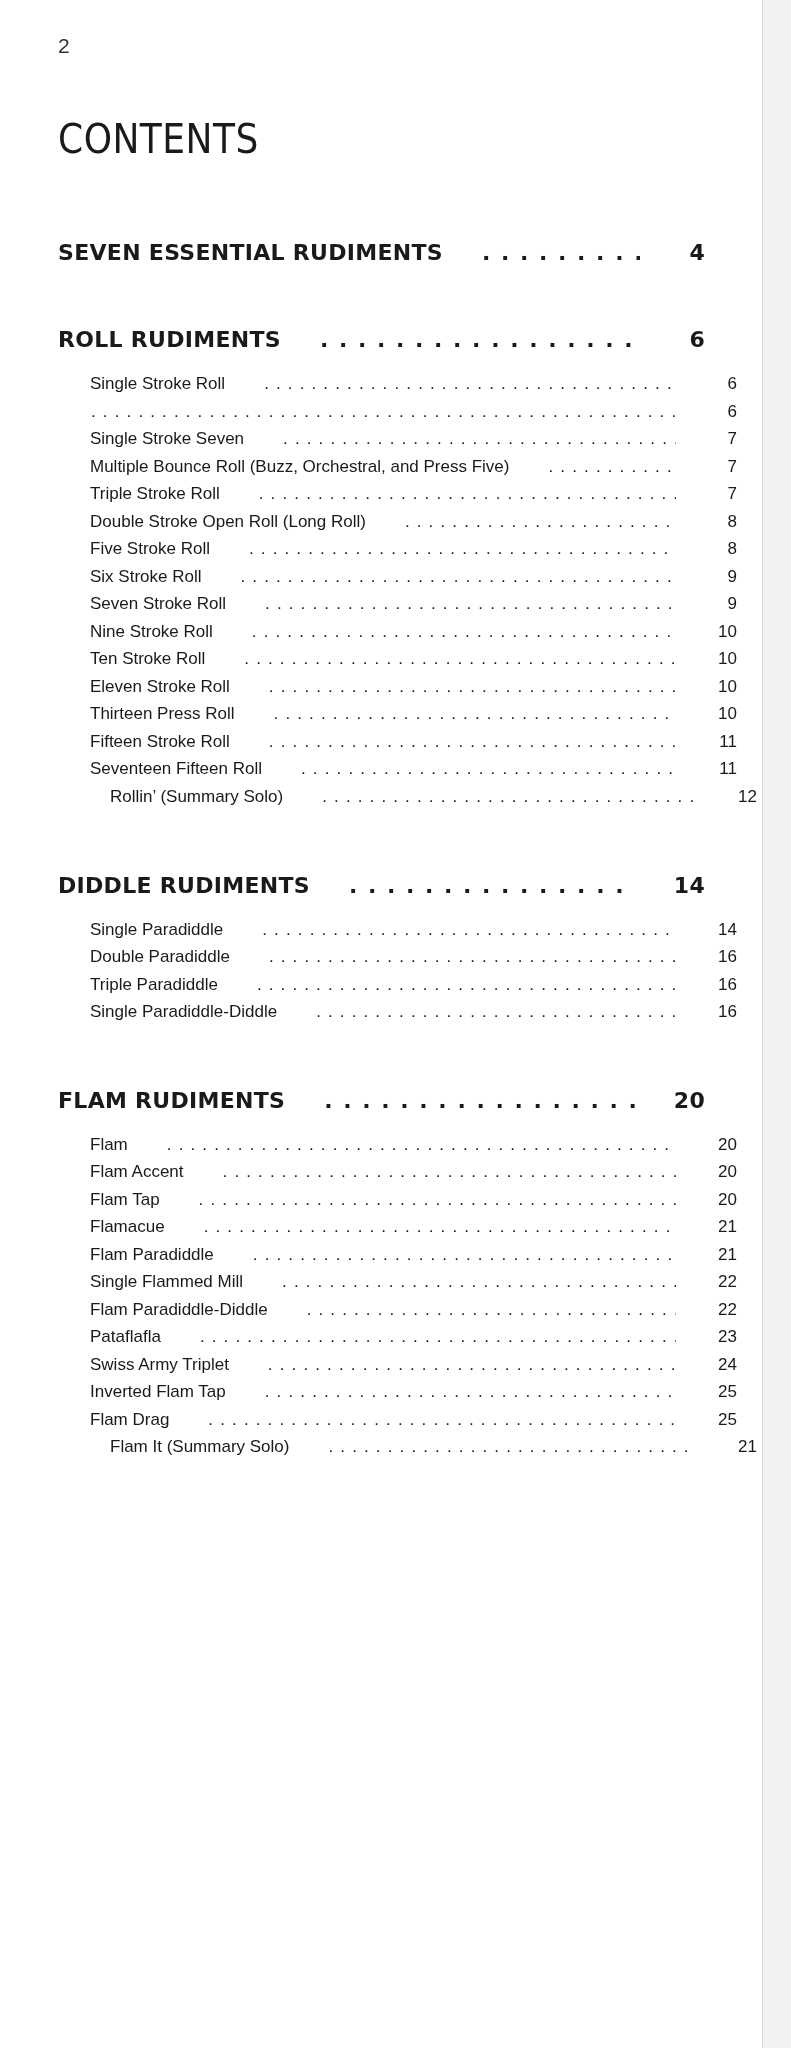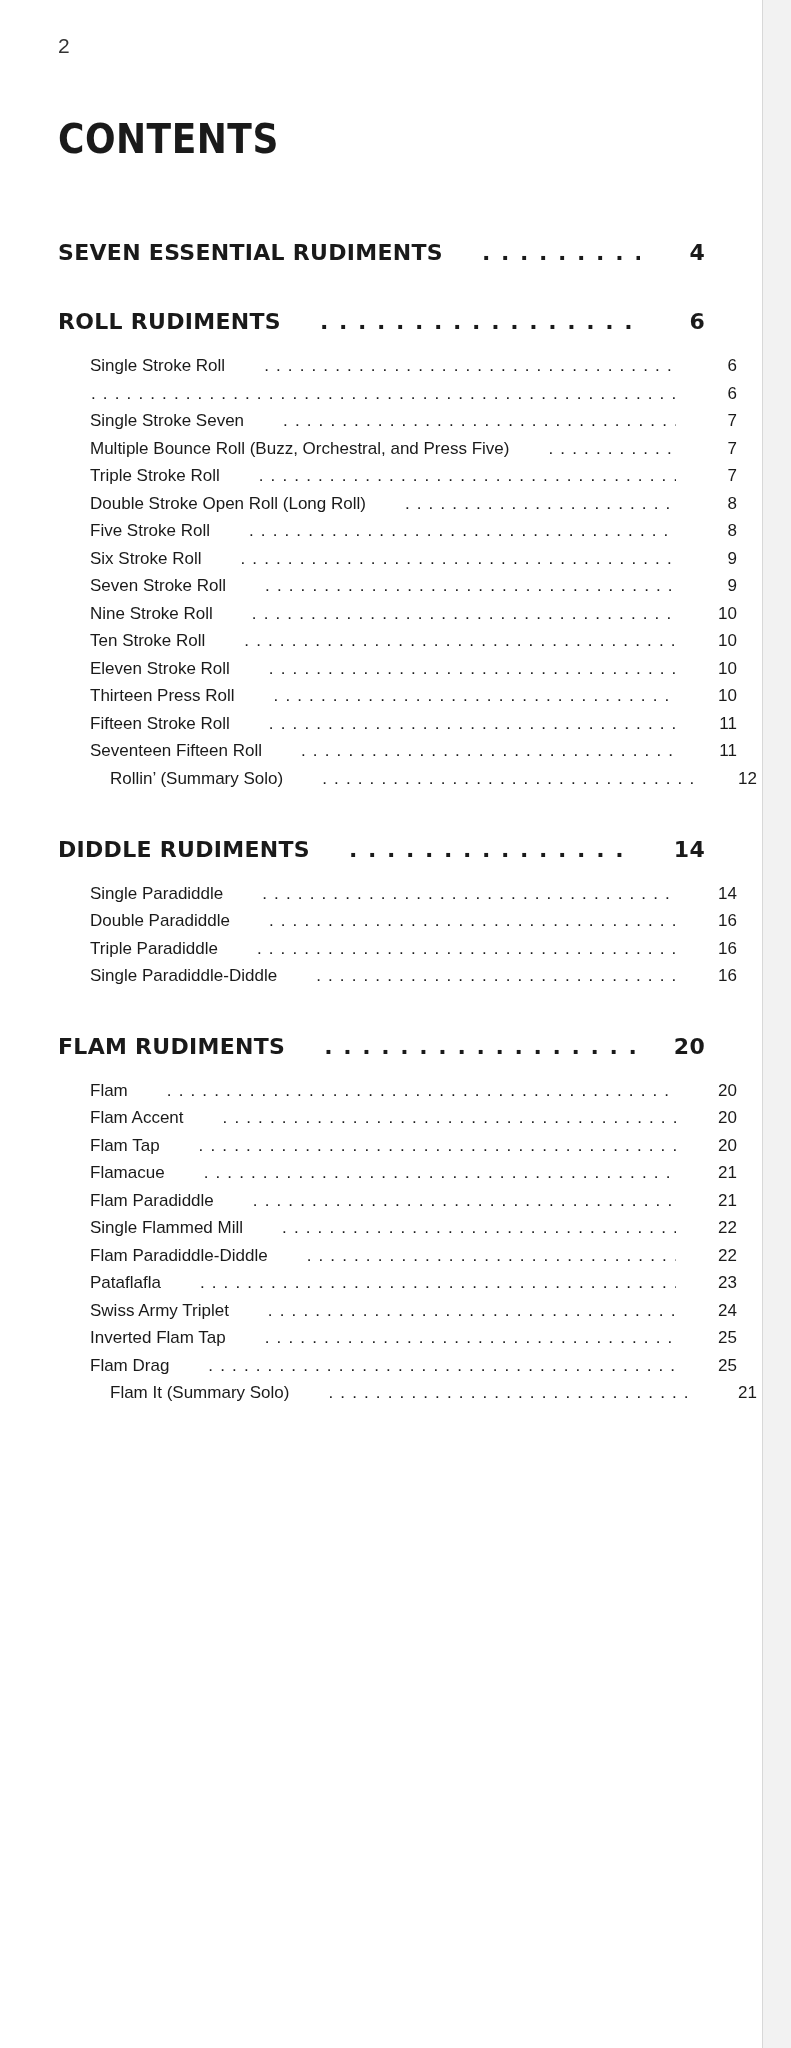--- a/index.html
+++ b/index.html
@@ -40,32 +40,32 @@
   .folio {
     font-size: 21px;
     color: #333333;
     letter-spacing: 0.2px;
     margin: 0 0 0 0;
     font-weight: 400;
   }
   .contents-title {
     margin: 58px 0 0 0;
     font-size: 40px;
-    font-weight: bold;
+    font-weight: normal;
     letter-spacing: 0.5px;
     color: #1a1a1a;
     font-family: "DejaVu Sans", sans-serif;
     font-stretch: condensed;
   }
 
   .section {
     margin-top: 0;
   }
   .section.first { margin-top: 78px; }
-  .section.gap   { margin-top: 44px; }
+  .section.gap   { margin-top: 62px; }
 
   
   .row {
     display: flex;
     align-items: center;
     width: 100%;
     gap: 38px;
   }
   .row .label {
     white-space: nowrap;

